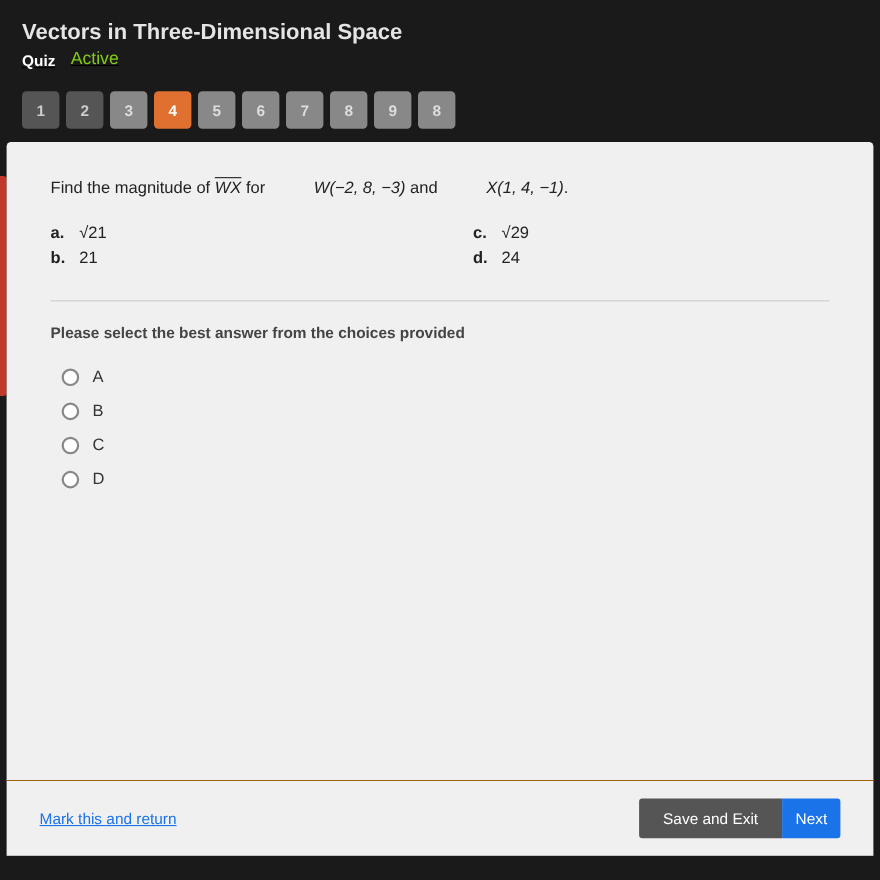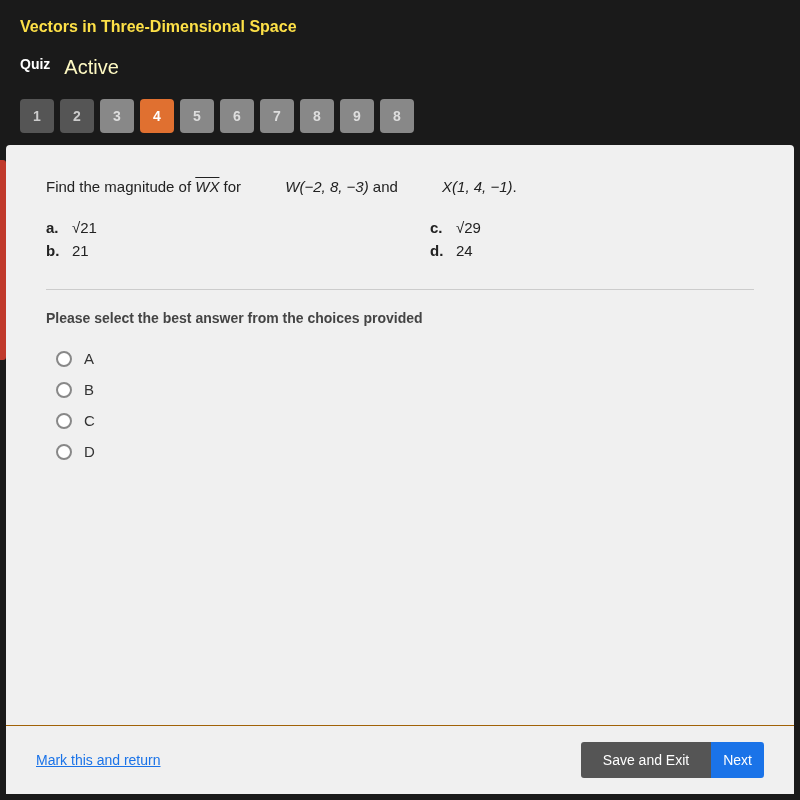--- a/index.html
+++ b/index.html
@@ -11,38 +11,39 @@
       overflow: hidden;
       position: relative;
     }
 
     
     .header {
       background: #1a1a1a;
       padding: 18px 20px 10px 20px;
     }
     .header-title {
-      color: #fde047;
-      font-size: 16px;
-      font-weight: bold;
-      margin-bottom: 20px;
+      color: #e5e5e5;
+      font-size: 20px;
+      font-weight: bold;
+      margin-bottom: 4px;
     }
     .header-subtitle {
       display: flex;
-      align-items: flex-start;
+      align-items: flex-end;
       gap: 14px;
+      text-decoration: underline;
     }
     .header-quiz-label {
       color: #ffffff;
       font-size: 14px;
       font-weight: bold;
     }
     .header-active-badge {
-      color: #fef9c3;
-      font-size: 20px;
+      color: #84cc16;
+      font-size: 16px;
     }
 
     
     .question-nav {
       display: flex;
       align-items: center;
       gap: 6px;
       padding: 10px 20px 12px 20px;
       background: #1a1a1a;
     }

